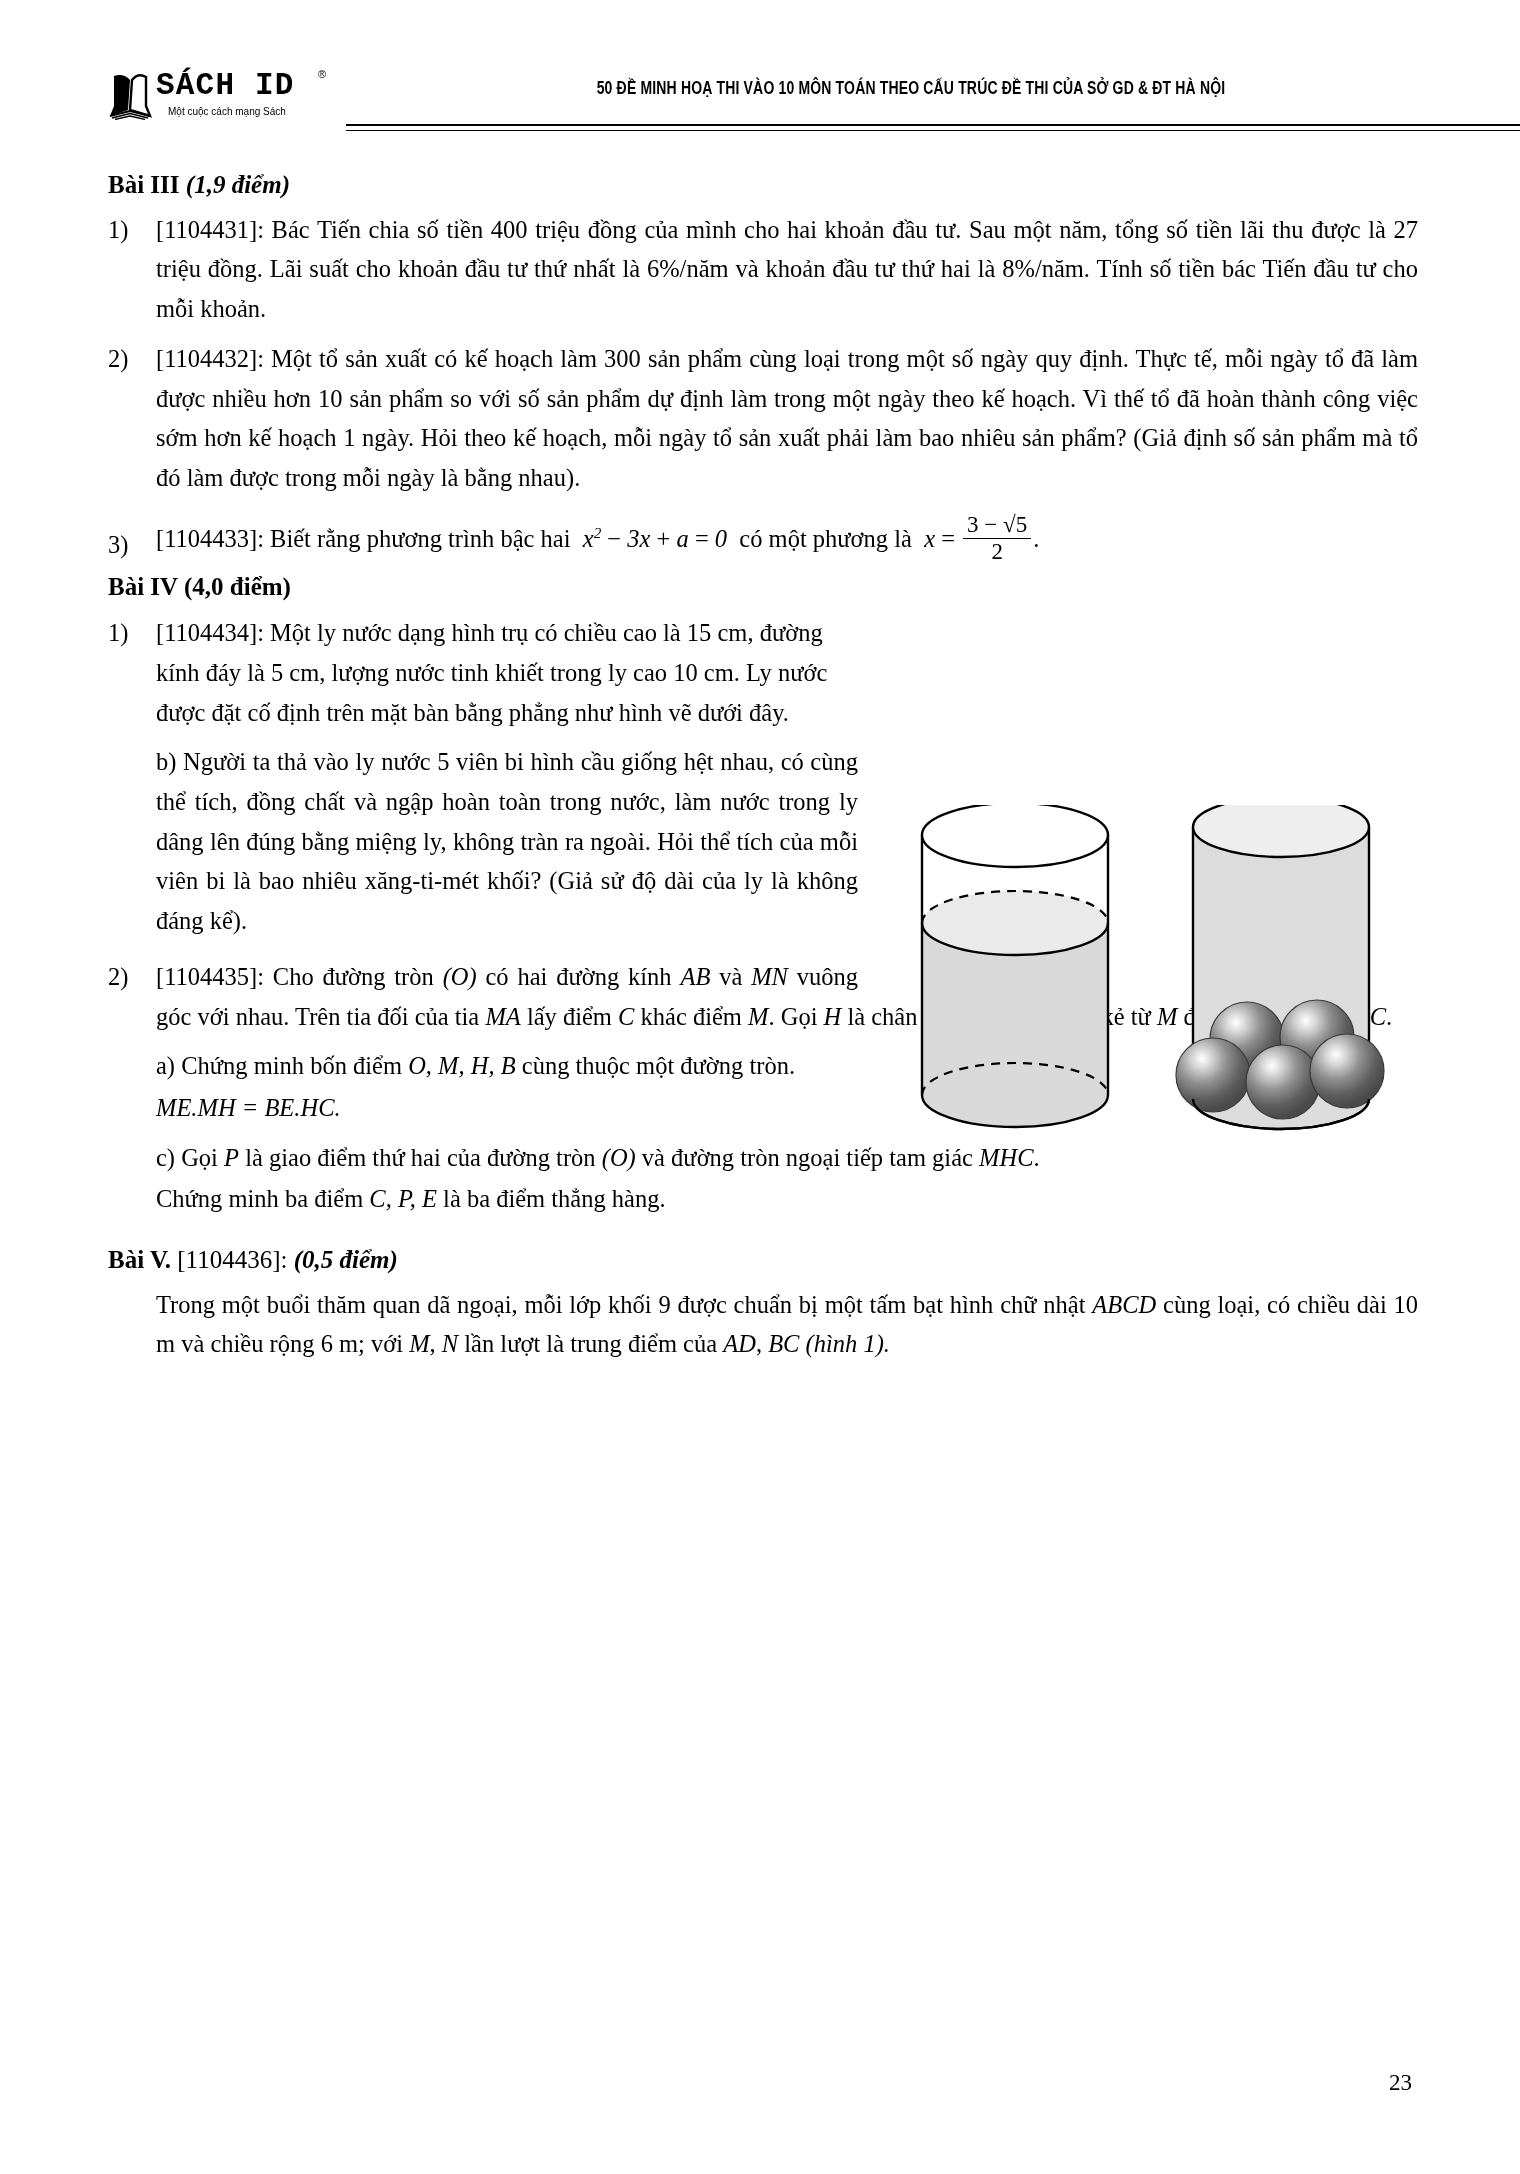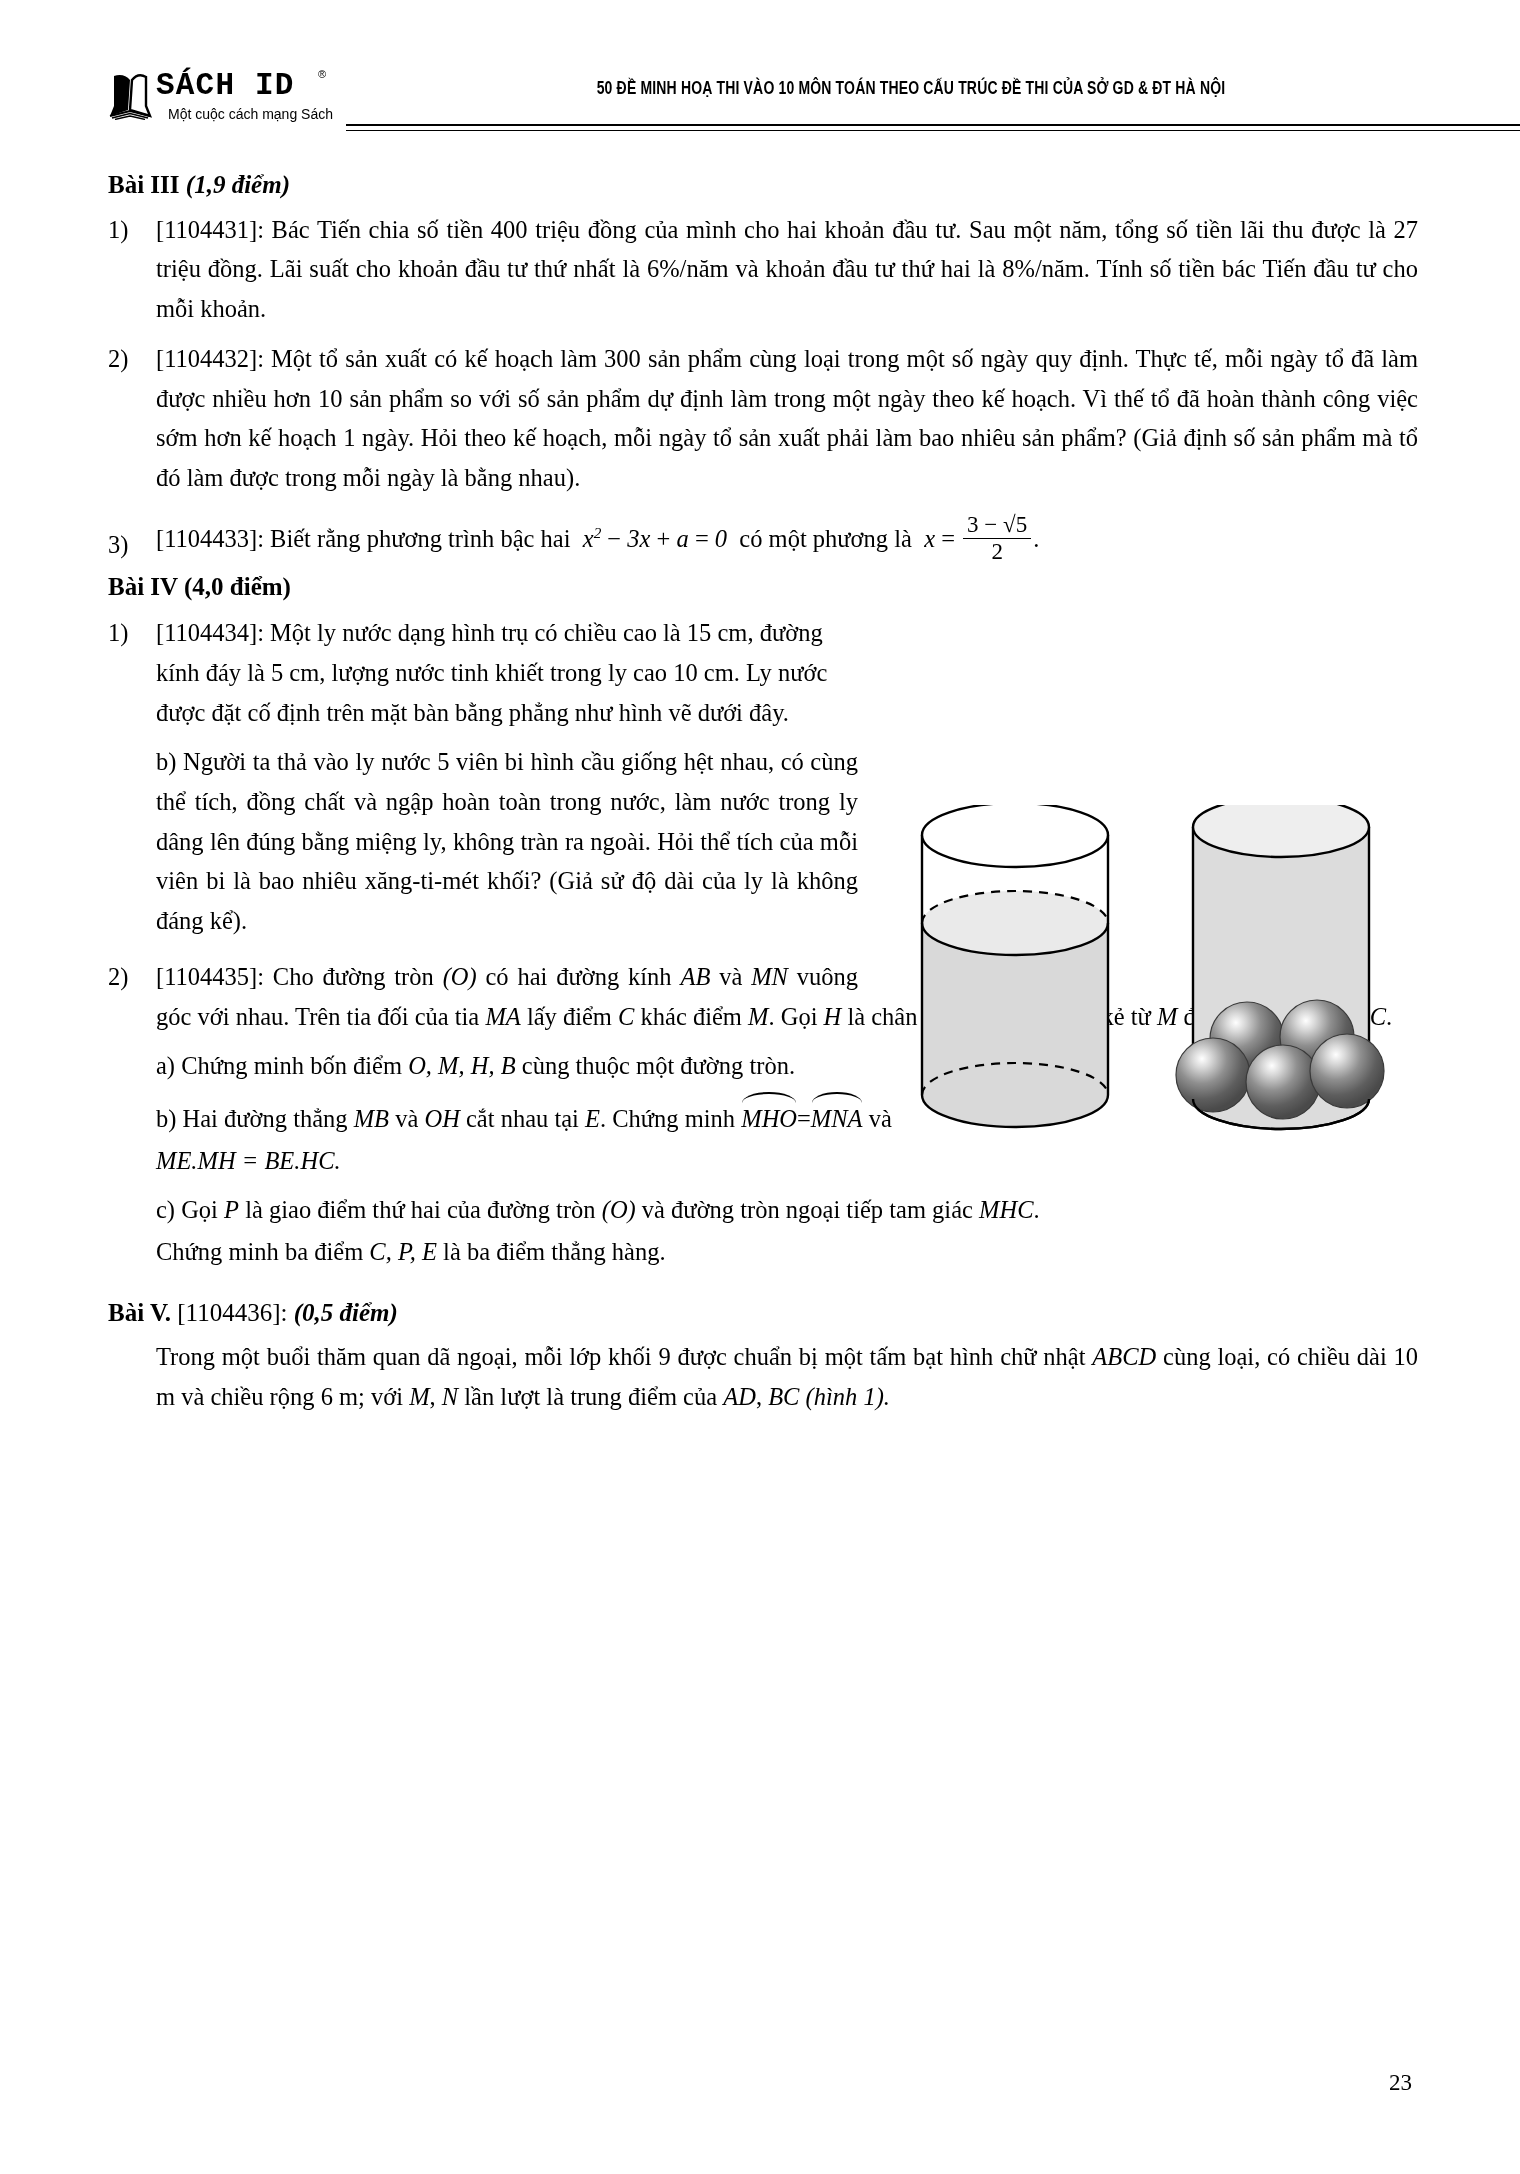--- a/index.html
+++ b/index.html
@@ -27,21 +27,21 @@
     white-space:nowrap;
   }
   .logo-reg {
     position:absolute; left:210px; top:2px;
     font-family:"Liberation Sans", sans-serif;
     font-size:11px; color:#000;
   }
   .logo-tag {
     position:absolute; left:60px; top:40px;
     font-family:"Liberation Sans", sans-serif;
-    font-size:14px; color:#000; white-space:nowrap;text-align:center;
+    font-size:10px; color:#000; white-space:nowrap;text-align:center;
   }
   .header-title {
     position:absolute; left:296px; top:20px; width:1014px;
     text-align:center;
     font-family:"Liberation Sans", sans-serif;
     font-weight:700; font-size:17.5px;
     transform:scaleX(0.80); transform-origin:center top;
     letter-spacing:0.2px;
     white-space:nowrap; color:#000;
   }
@@ -211,30 +211,20 @@
       <span>đến đường thẳng</span>
       <span class="mi">BC</span><span>.</span>
     </div>
 
     <div class="sub" style="margin-top:10px;">
       <span>a) Chứng minh bốn điểm</span>
       <span class="mi">O, M, H, B</span>
       <span>cùng thuộc một đường tròn.</span>
     </div>
 
-    <div class="sub" style="margin-top:10px;">
-      <span>b) Hai đường thẳng</span>
-      <span class="mi">MB</span>
-      <span>và</span>
-      <span class="mi">OH</span>
-      <span>cắt nhau tại</span>
-      <span class="mi">E</span><span>. Chứng minh</span>
-      <span class="arc">MHO</span><span>=</span><span class="arc">MNA</span>
-      <span>và</span>
-    </div>
     <div class="sub">
       <span class="mi">ME.MH = BE.HC.</span>
     </div>
 
     <div class="sub" style="margin-top:10px;">
       <span>c) Gọi</span>
       <span class="mi">P</span>
       <span>là giao điểm thứ hai của đường tròn</span>
       <span class="math">(O)</span>
       <span>và đường tròn ngoại tiếp tam giác</span>

